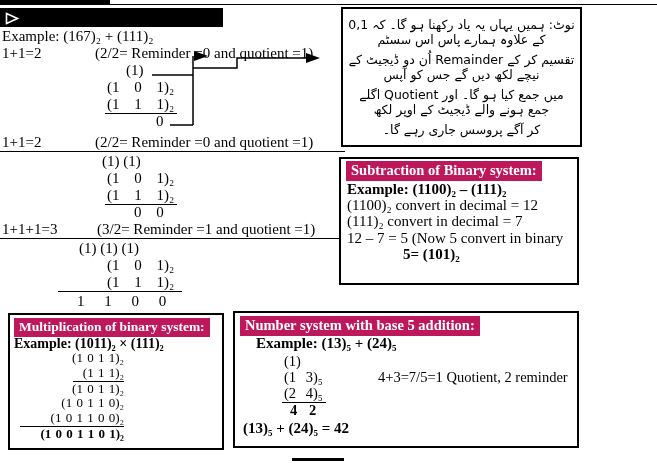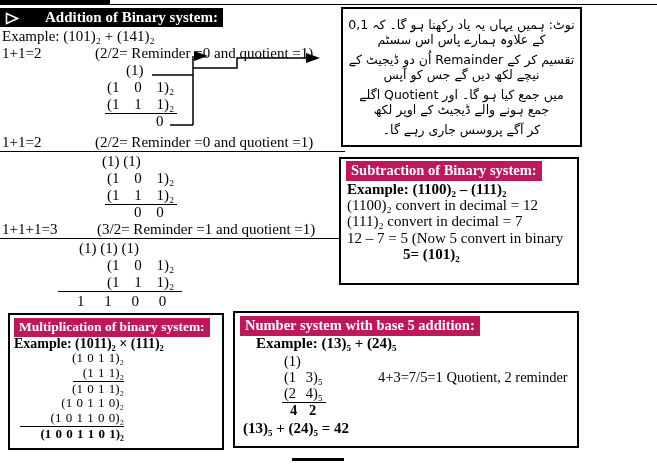--- a/index.html
+++ b/index.html
@@ -47,24 +47,23 @@
 
 <div class="rule-thick" style="left:0; top:0; width:110px; height:5px;"></div>
 <div class="rule-thin" style="left:108px; top:4px; width:549px; height:1.3px;"></div>
 
 <div class="abs" style="left:0; top:8px; width:223px; height:19px; background:#000;">
   <span class="abs" style="left:5px; top:3px;">
     <svg width="15" height="13" viewBox="0 0 15 13">
         <path d="M1.5 1.5 L12.5 6.5 L1.5 11.5 Z" fill="none" stroke="#fff" stroke-width="1.6"></path>
       </svg>
   </span>
-  <span class="abs t15 b" style="left:45px; top:1px; color:#fff;">Addition of Binary system:</span>
 </div>
 
-<div class="abs t15" style="left:2px; top:28px;">Example: (101)₂ + (141)₂</div>
+<div class="abs t15" style="left:2px; top:28px;">Example: (167)₂ + (111)₂</div>
 
 <span class="abs t15" style="left:2px;  top:45px;">1+1=2</span>
 <span class="abs t15" style="left:95px; top:45px;">(2/2= Reminder =0 and quotient =1)</span>
 <span class="abs t15" style="left:126px; top:62px;">(1)</span>
 <span class="abs t15 ws11" style="left:107px; top:79px;">(1 0 1)₂</span>
 <span class="abs t15 ws11 uline" style="left:105px; top:96px;">(1 1 1)₂</span>
 <span class="abs t15" style="left:156px; top:113px;">0</span>
 
 <div class="underrow" style="left:0; top:134px; width:345px;">
   <span class="abs t15" style="left:2px;  top:0;">1+1=2</span>

